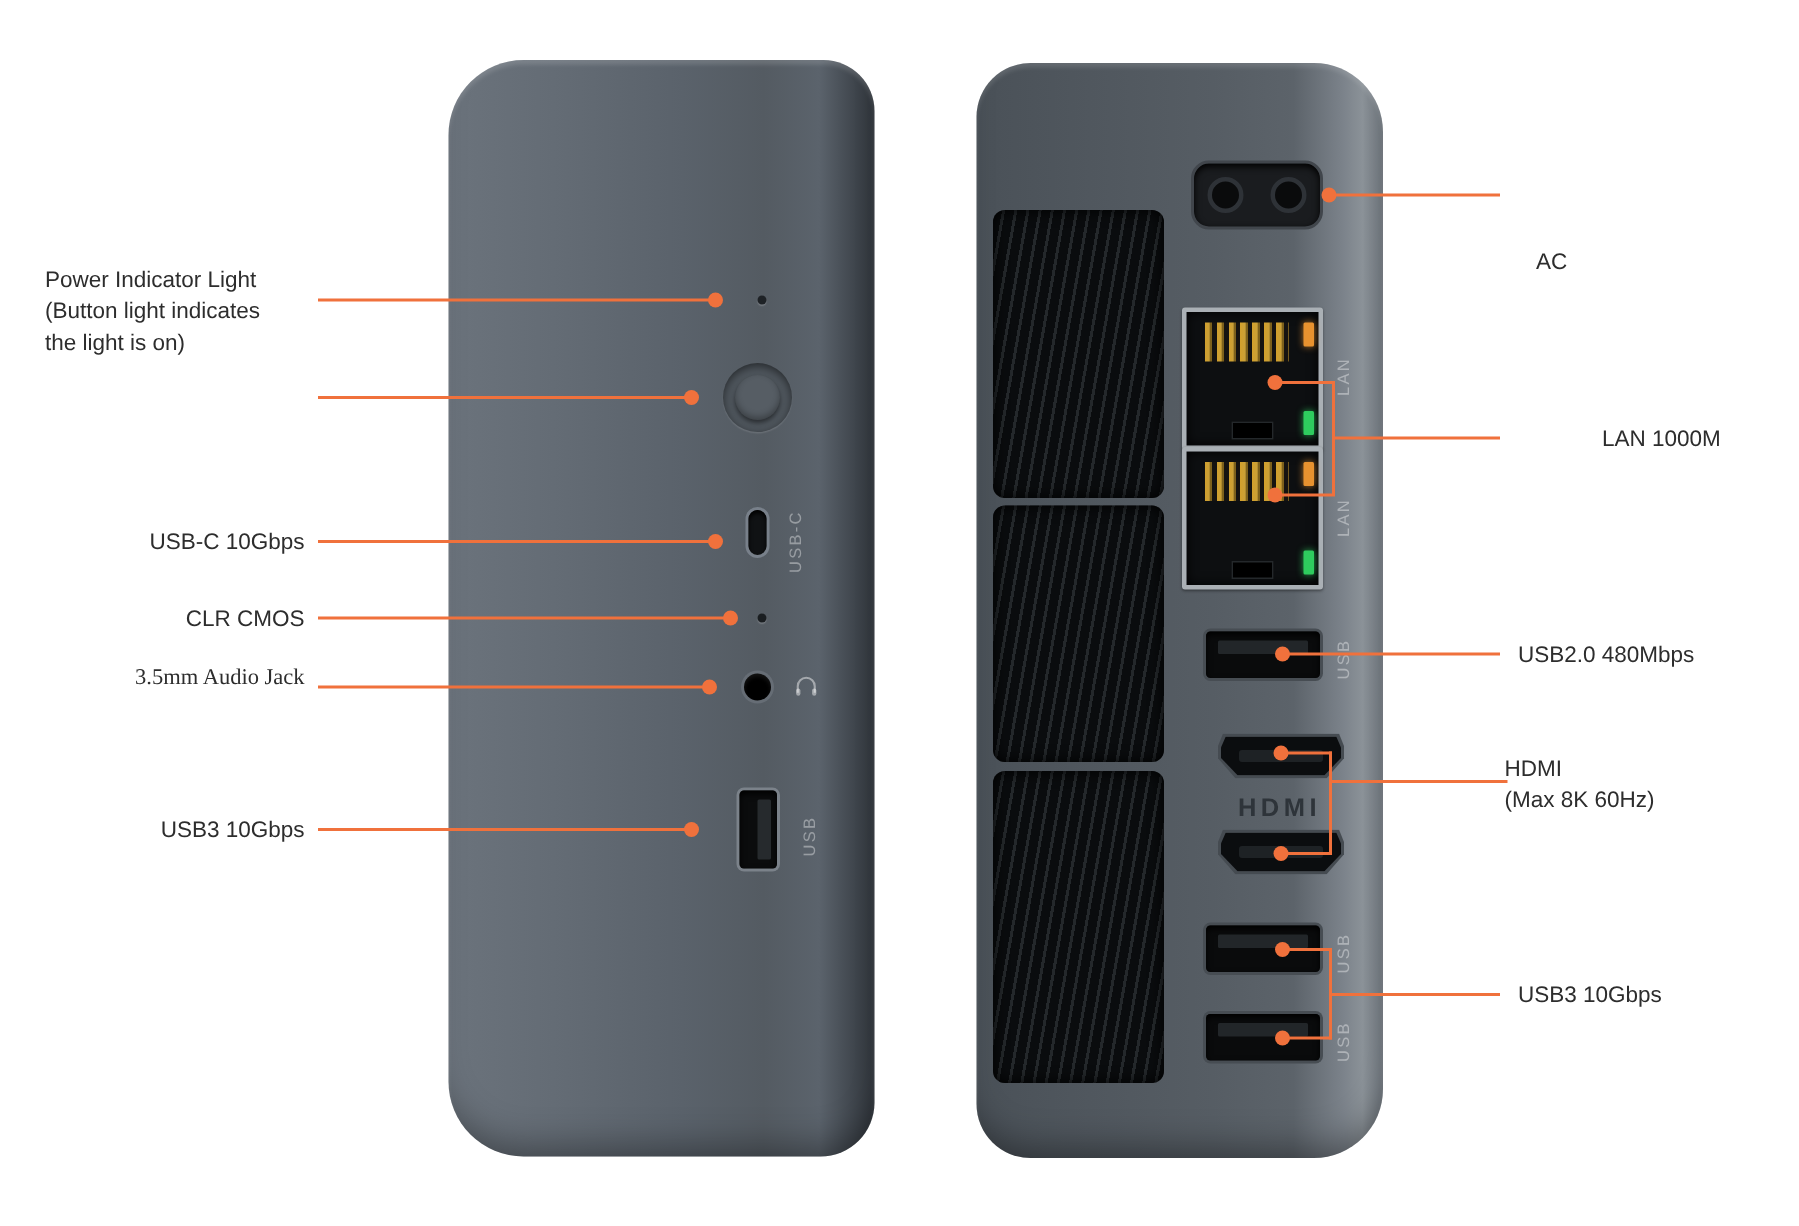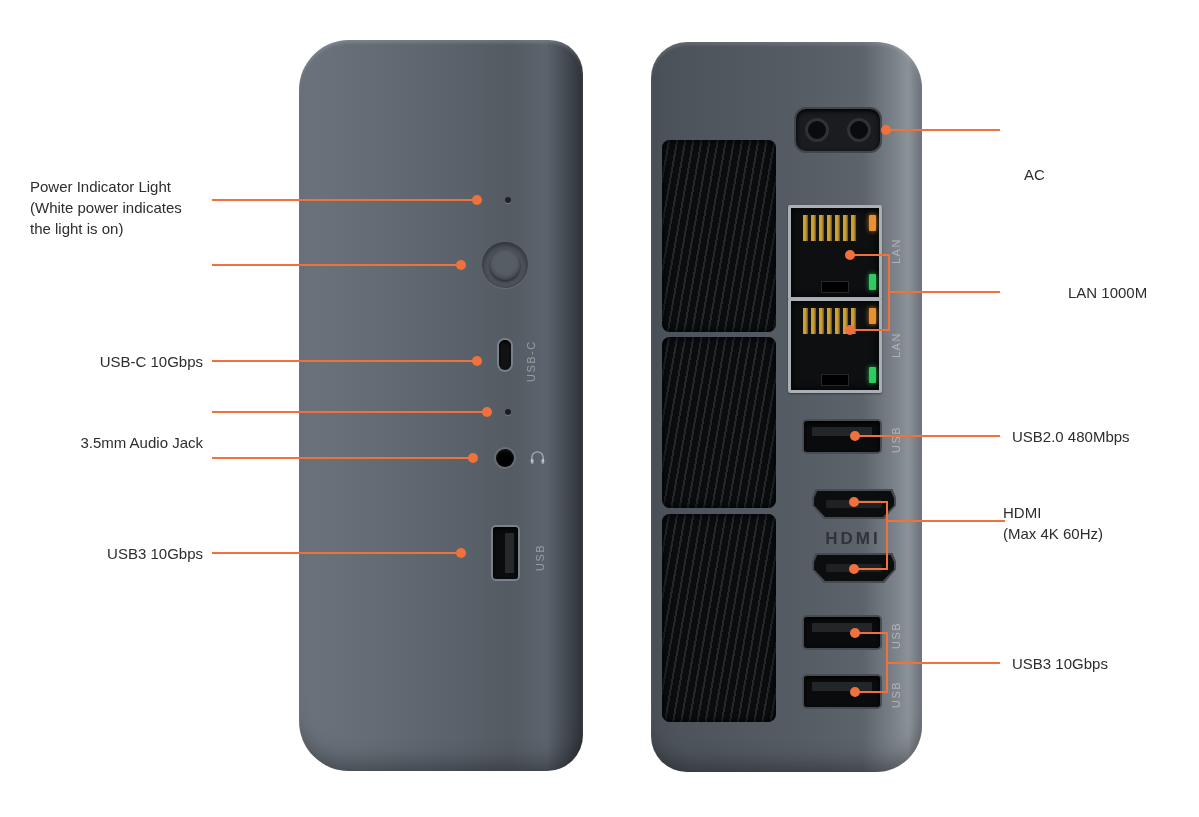--- a/index.html
+++ b/index.html
@@ -159,37 +159,38 @@
     <div class="vtext" style="left:239px; top:574px; height:38px;">USB</div>
 
     <div class="usb-port-r" style="top:634px;">
       <div class="usb-tongue-r"></div>
     </div>
     <div class="vtext" style="left:239px; top:633px; height:38px;">USB</div>
   </div>
 
   <div class="c-label c" style="left:30px; top:176px; width:175px;">
     <div>Power Indicator Light</div>
-    <div>(White power indicates</div>
+    <div>(Button light indicates</div>
     <div>the light is on)</div>
   </div>
   <div class="c-line" style="left:212px; top:199px; width:265px;"></div>
   <div class="c-dot" style="left:472px; top:195px;"></div>
 
   <div class="c-line" style="left:212px; top:264px; width:249px;"></div>
   <div class="c-dot" style="left:456px; top:260px;"></div>
 
   <div class="c-label r" style="left:0px; top:351px; width:203px;">USB-C 10Gbps</div>
   <div class="c-line" style="left:212px; top:360px; width:265px;"></div>
   <div class="c-dot" style="left:472px; top:356px;"></div>
 
+  <div class="c-label r" style="left:0px; top:402px; width:203px;">CLR CMOS</div>
   <div class="c-line" style="left:212px; top:411px; width:275px;"></div>
   <div class="c-dot" style="left:482px; top:407px;"></div>
 
-  <div class="c-label r" style="left:0px; top:432px; width:203px;">3.5mm Audio Jack</div>
+  <div class="c-label r" style="left:0px; top:442px; width:203px;font-family:Liberation Serif, serif;">3.5mm Audio Jack</div>
   <div class="c-line" style="left:212px; top:457px; width:261px;"></div>
   <div class="c-dot" style="left:468px; top:453px;"></div>
 
   <div class="c-label r" style="left:0px; top:543px; width:203px;">USB3 10Gbps</div>
   <div class="c-line" style="left:212px; top:552px; width:249px;"></div>
   <div class="c-dot" style="left:456px; top:548px;"></div>
 
   <div class="c-dot" style="left:881px; top:125px;"></div>
   <div class="c-line" style="left:886px; top:129px; width:114px;"></div>
   <div class="c-label" style="left:1024px; top:120px;margin-top:44px;">AC</div>
@@ -207,21 +208,21 @@
   <div class="c-label" style="left:1012px; top:426px;">USB2.0 480Mbps</div>
 
   <div class="c-dot" style="left:849px; top:497px;"></div>
   <div class="c-dot" style="left:849px; top:564px;"></div>
   <div class="c-line" style="left:854px; top:501px; width:34px;"></div>
   <div class="c-line" style="left:854px; top:568px; width:34px;"></div>
   <div class="c-vline" style="left:886px; top:501px; height:69px;"></div>
   <div class="c-line" style="left:886px; top:520px; width:119px;"></div>
   <div class="c-label c" style="left:1003px; top:502px; width:132px;">
     <div>HDMI</div>
-    <div>(Max 4K 60Hz)</div>
+    <div>(Max 8K 60Hz)</div>
   </div>
 
   <div class="c-dot" style="left:850px; top:628px;"></div>
   <div class="c-dot" style="left:850px; top:687px;"></div>
   <div class="c-line" style="left:855px; top:632px; width:33px;"></div>
   <div class="c-line" style="left:855px; top:691px; width:33px;"></div>
   <div class="c-vline" style="left:886px; top:632px; height:61px;"></div>
   <div class="c-line" style="left:886px; top:662px; width:114px;"></div>
   <div class="c-label" style="left:1012px; top:653px;">USB3 10Gbps</div>
 

